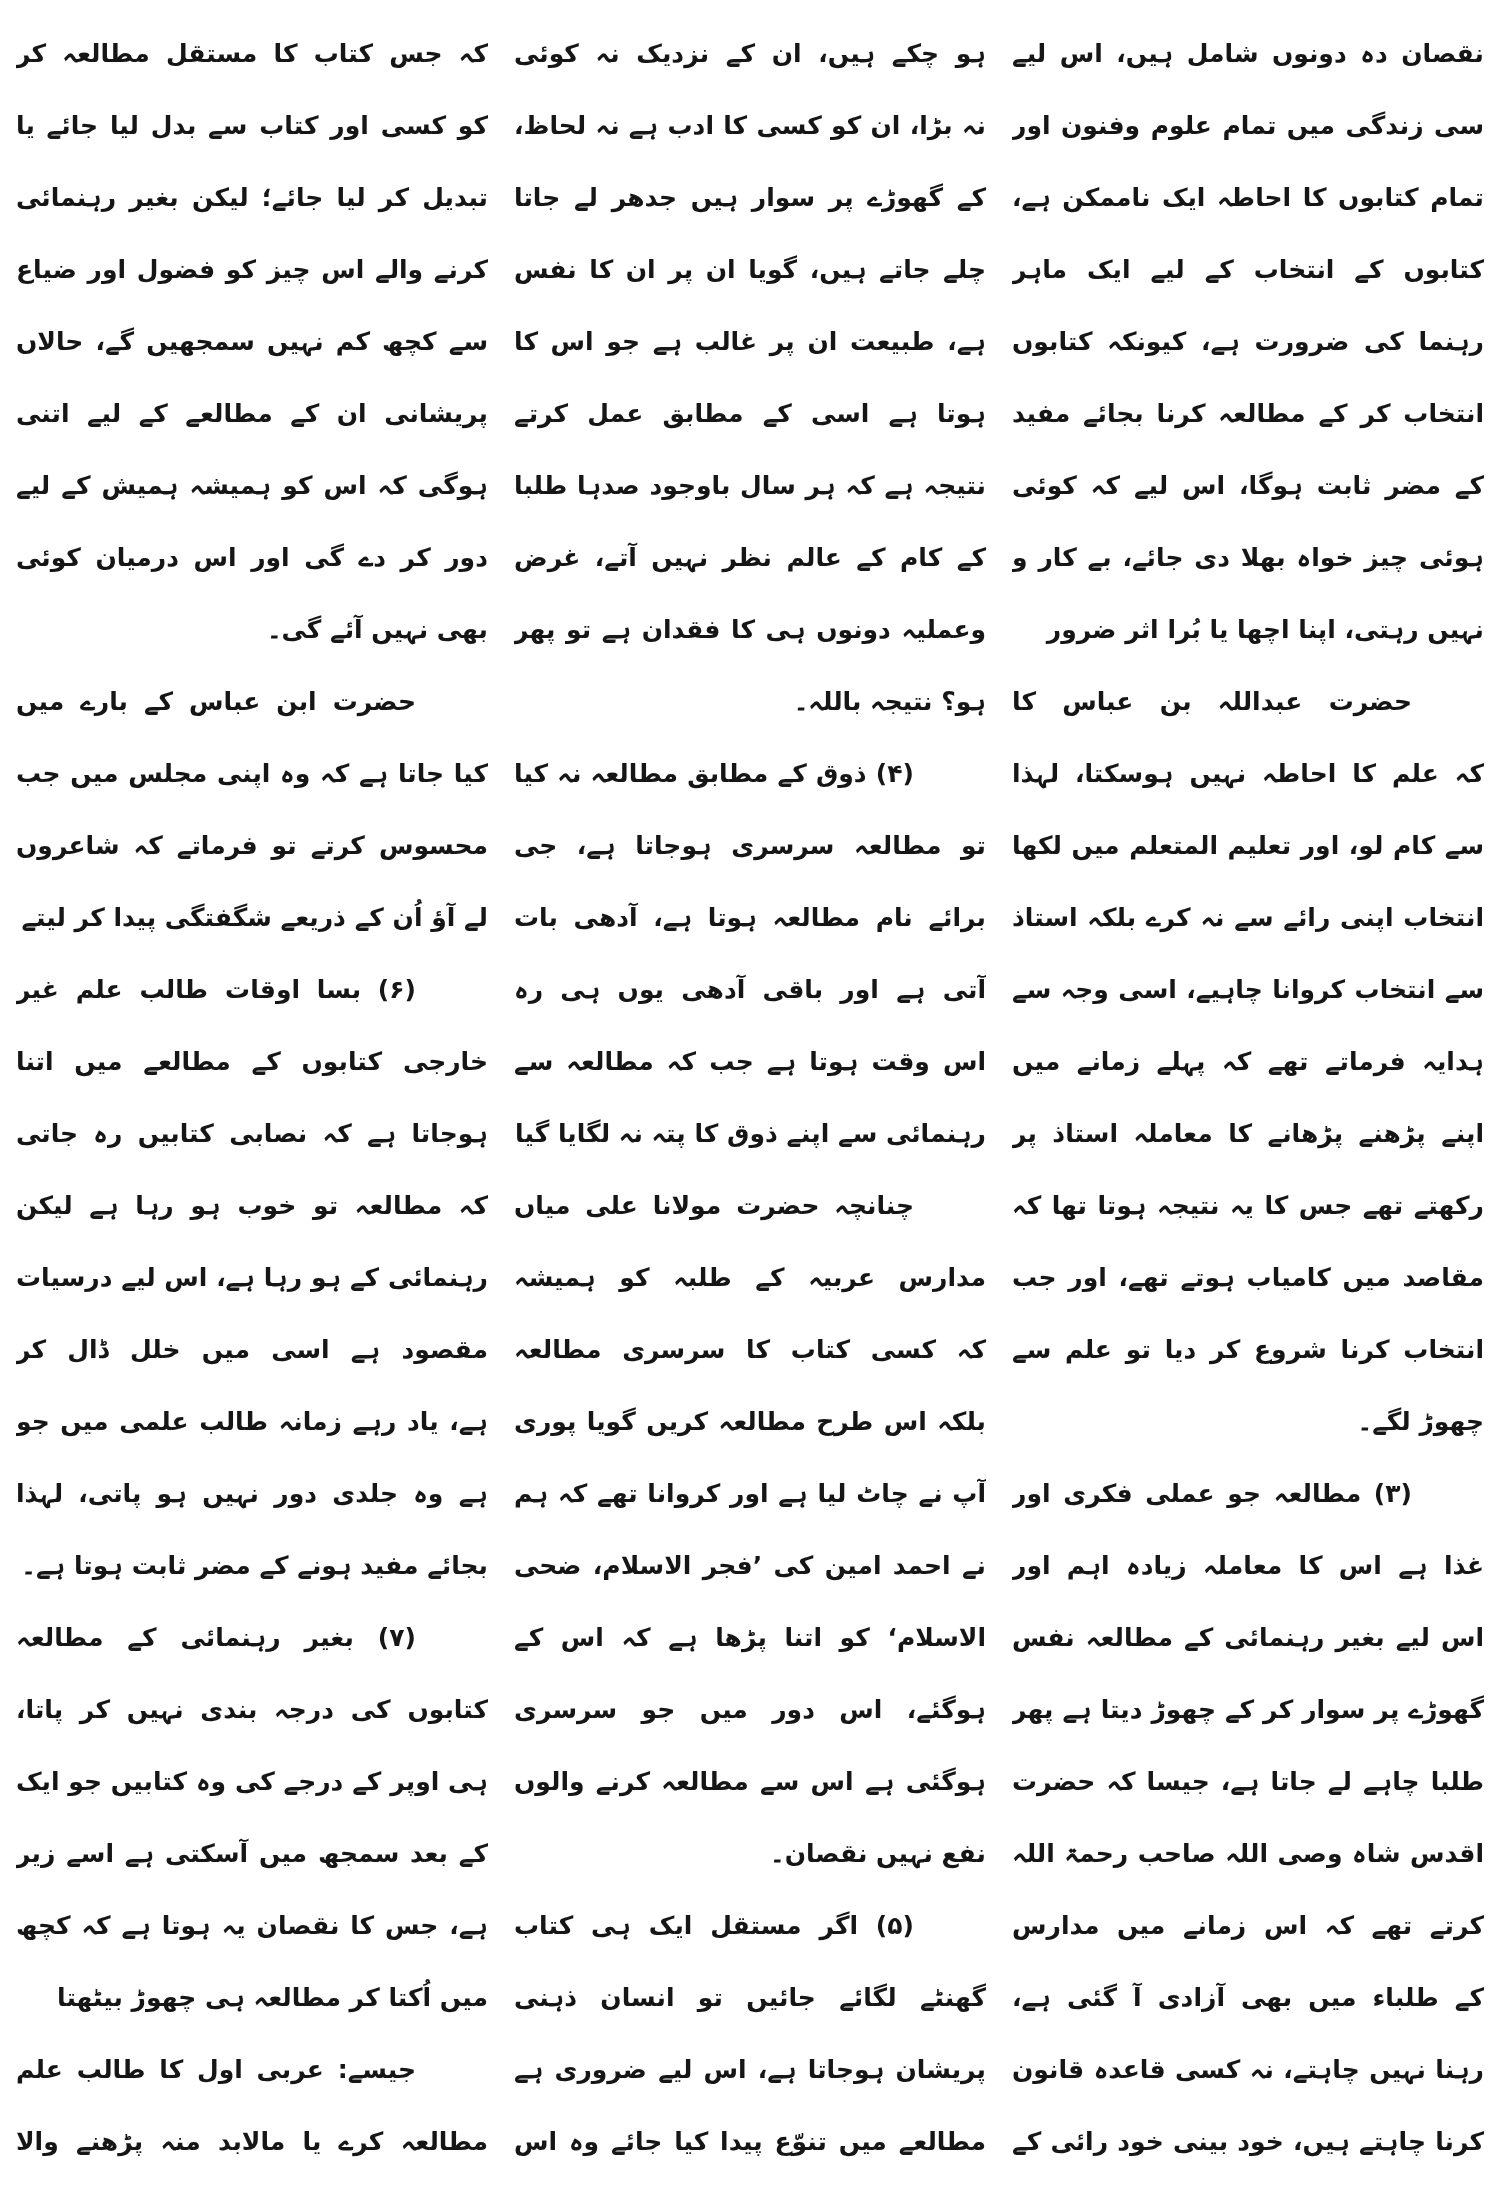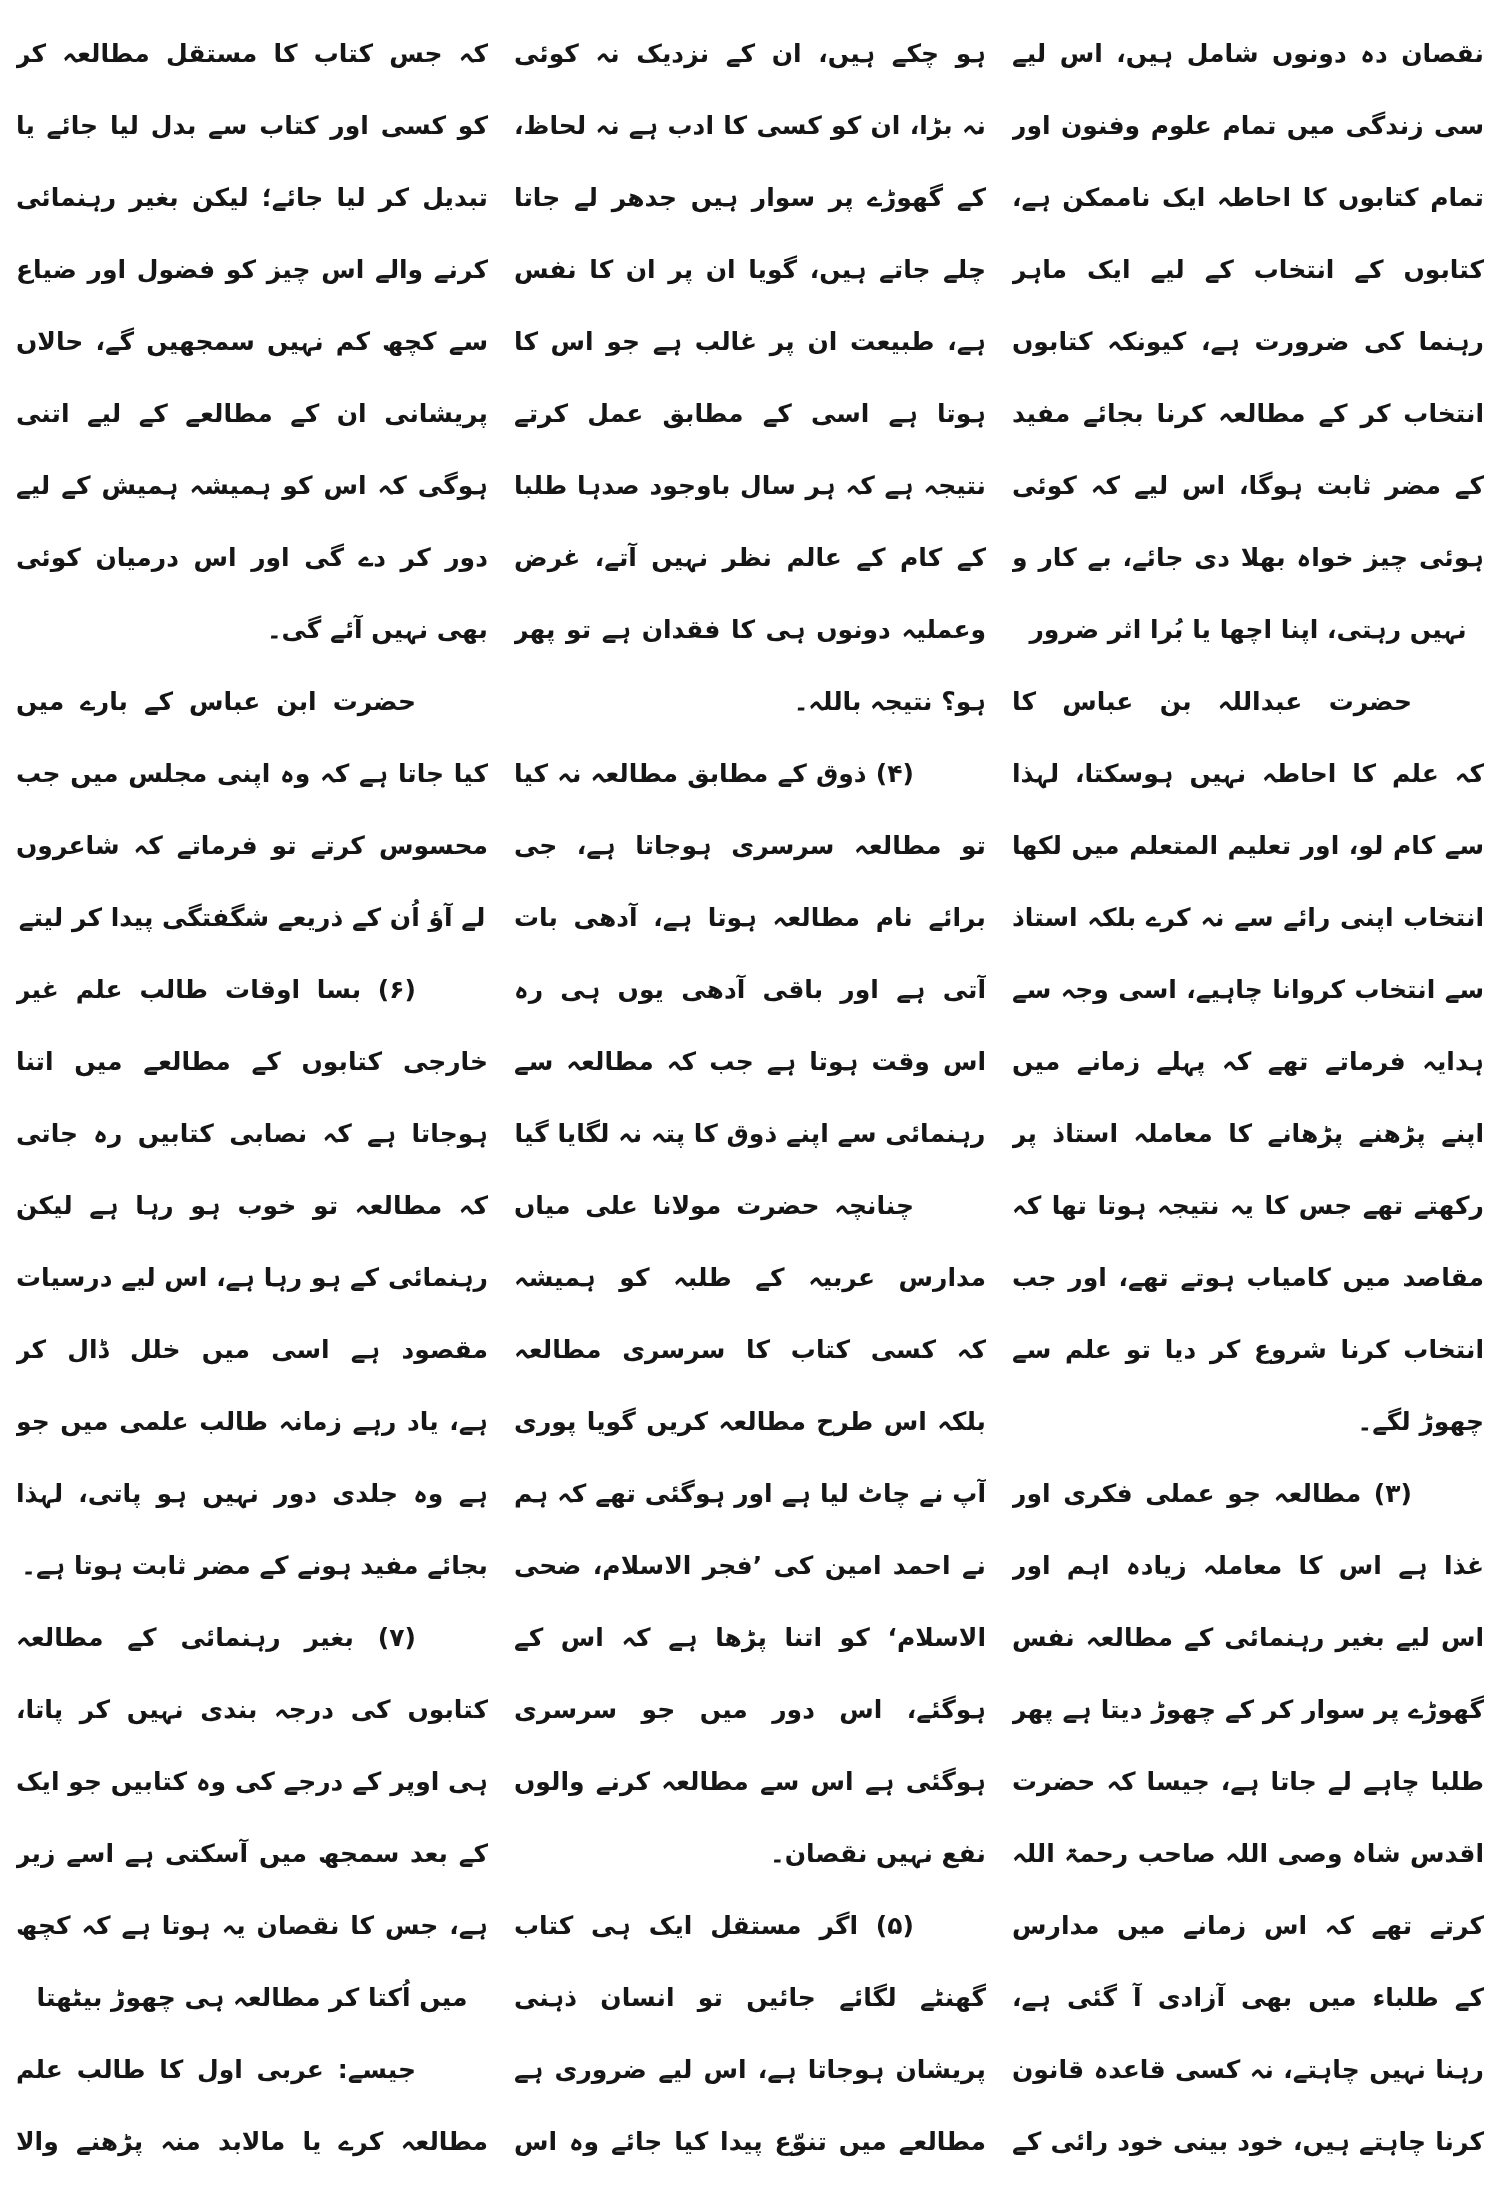--- a/index.html
+++ b/index.html
@@ -44,21 +44,21 @@
     direction: rtl;
     unicode-bidi: plaintext;
     text-align: justify;
     text-align-last: justify;
     overflow: hidden;
   }
   .line.indent {
     padding-right: 72px;
   }
   .line.para-end {
-    text-align: center;
+    text-align: right;
     text-align-last: right;
   }
 </style>
 </head>
 <body>
 
 <div class="page">
   <div class="columns">
       <div class="column">
         <div class="paragraph">
@@ -117,21 +117,21 @@
           <div class="line">برائے نام مطالعہ ہوتا ہے، آدھی بات سمجھ میں</div>
           <div class="line">آتی ہے اور باقی آدھی یوں ہی رہ جاتی ہے اور یہ</div>
           <div class="line">اس وقت ہوتا ہے جب کہ مطالعہ سے قبل کسی کی</div>
           <div class="line para-end">رہنمائی سے اپنے ذوق کا پتہ نہ لگایا گیا ہو۔</div>
         </div>
         <div class="paragraph">
           <div class="line indent">چنانچہ حضرت مولانا علی میاں ندوی</div>
           <div class="line">مدارس عربیہ کے طلبہ کو ہمیشہ فرمایا کرتے تھے</div>
           <div class="line">کہ کسی کتاب کا سرسری مطالعہ کافی نہیں ہوتا؛</div>
           <div class="line">بلکہ اس طرح مطالعہ کریں گویا پوری کتاب کو</div>
-          <div class="line">آپ نے چاٹ لیا ہے اور ہوگئی تھے کہ ہم</div>
+          <div class="line">آپ نے چاٹ لیا ہے اور کروانا تھے کہ ہم</div>
           <div class="line">نے احمد امین کی ’فجر الاسلام، ضحی الاسلام اور ظہر</div>
           <div class="line">الاسلام‘ کو اتنا پڑھا ہے کہ اس کے صفحات ازبر</div>
           <div class="line">ہوگئے، اس دور میں جو سرسری مطالعہ کی عادت</div>
           <div class="line">ہوگئی ہے اس سے مطالعہ کرنے والوں کو کما حقہ</div>
           <div class="line para-end">نفع نہیں نقصان۔</div>
         </div>
         <div class="paragraph">
           <div class="line indent">(۵) اگر مستقل ایک ہی کتاب میں ۲۴</div>
           <div class="line">گھنٹے لگائے جائیں تو انسان ذہنی اعتبار سے</div>
           <div class="line">پریشان ہوجاتا ہے، اس لیے ضروری ہے کہ</div>

